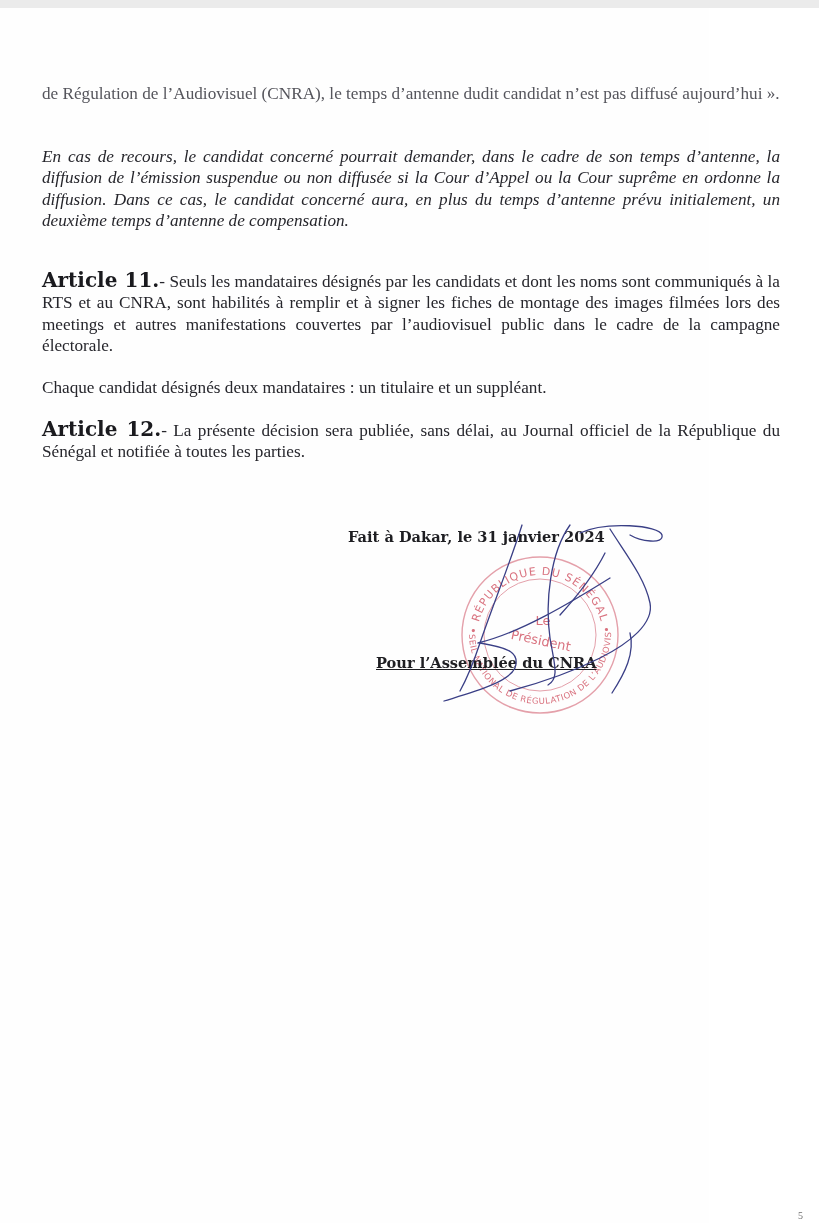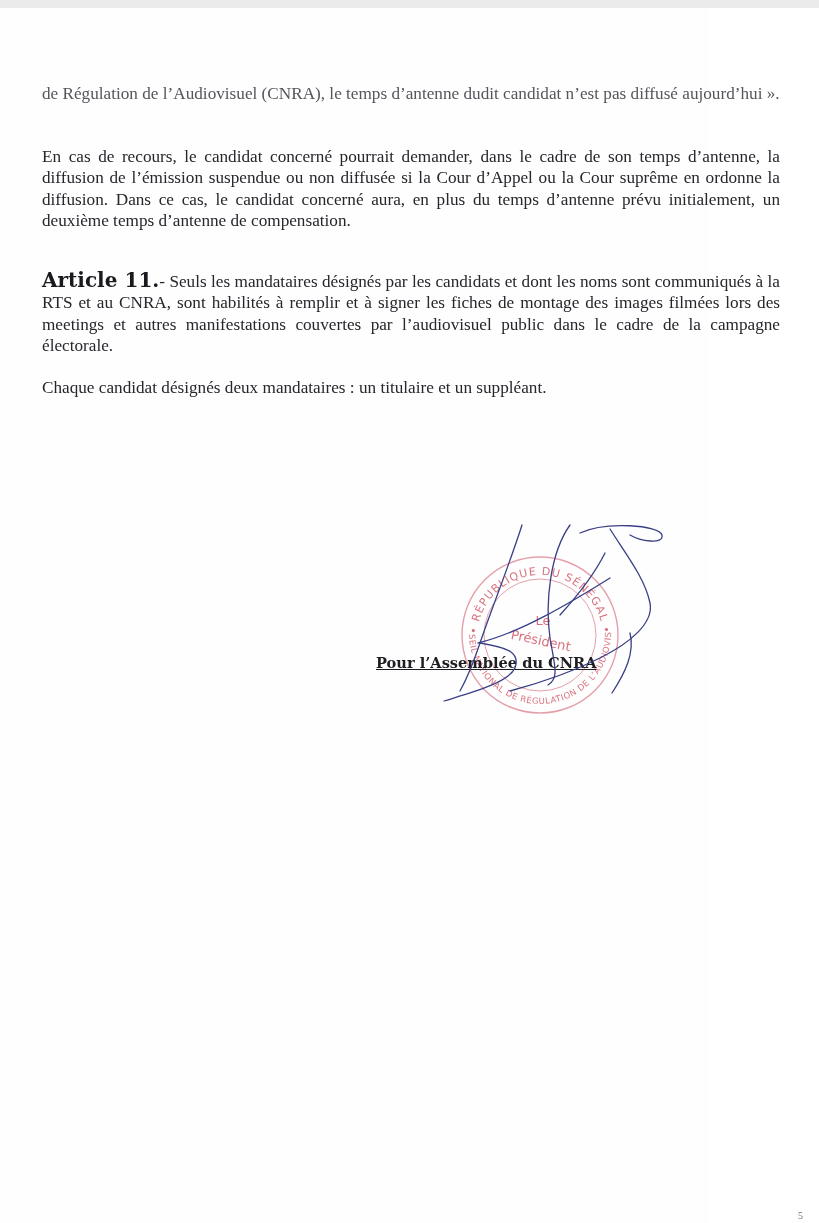--- a/index.html
+++ b/index.html
@@ -13,21 +13,21 @@
     .page { position: absolute; left: 0; top: 8px; width: 709px; height: 1215px; background: #fefefe; }
     .para {
       position: absolute; left: 42px; width: 738px;
       font-family: "Liberation Serif", "DejaVu Serif", serif;
       font-size: 17.2px; line-height: 21.3px; text-align: justify;
       color: #26262c; margin: 0;
     }
     .para.faded { color: #55555c; }
     .para .lbl { font-family: "DejaVu Serif", serif; font-weight: bold; font-size: 20px; color: #1a1a1e; }
     .p1 { top: 75px; }
-    .p2 { top: 138px; }
+    .p2 { top: 138px; font-style: italic; }
     .p3 { top: 262px; }
     .p4 { top: 369px; }
     .p5 { top: 411px; }
     .sign-place {
       position: absolute; left: 348px; top: 520px;
       font-family: "DejaVu Serif", serif; font-weight: bold; font-size: 14.6px;
       color: #1e1e22; white-space: nowrap;
     }
     .sign-org {
       position: absolute; left: 376px; top: 646px;
@@ -49,38 +49,40 @@
 <div class="page">
 
   <p class="para faded p1">de Régulation de l’Audiovisuel (CNRA), le temps d’antenne dudit candidat n’est pas diffusé aujourd’hui ».</p>
 
   <p class="para p2">En cas de recours, le candidat concerné pourrait demander, dans le cadre de son temps d’antenne, la diffusion de l’émission suspendue ou non diffusée si la Cour d’Appel ou la Cour suprême en ordonne la diffusion. Dans ce cas, le candidat concerné aura, en plus du temps d’antenne prévu initialement, un deuxième temps d’antenne de compensation.</p>
 
   <p class="para p3"><span class="lbl">Article 11.</span><span>- Seuls les mandataires désignés par les candidats et dont les noms sont communiqués à la RTS et au CNRA, sont habilités à remplir et à signer les fiches de montage des images filmées lors des meetings et autres manifestations couvertes par l’audiovisuel public dans le cadre de la campagne électorale.</span></p>
 
   <p class="para p4">Chaque candidat désignés deux mandataires : un titulaire et un suppléant.</p>
 
+  <p class="para p5"><span class="lbl">Article 12.</span><span>- La présente décision sera publiée, sans délai, au Journal officiel de la République du Sénégal et notifiée à toutes les parties.</span></p>
 
   <svg class="stamp" viewBox="0 0 170 165">
     <defs>
       <path id="arcTop" d="M 22 85 A 63 63 0 0 1 148 85"></path>
       <path id="arcBot" d="M 14 80 A 71 71 0 0 0 156 80"></path>
     </defs>
     <circle cx="85" cy="82" r="78" fill="none" stroke="#e4a0aa" stroke-width="1.4"></circle>
     <circle cx="85" cy="82" r="56" fill="none" stroke="#e4a0aa" stroke-width="1"></circle>
     <text font-family="DejaVu Sans, sans-serif" font-size="11" fill="#d9727f" letter-spacing="1">
       <textPath href="#arcTop" startOffset="50%" text-anchor="middle">• RÉPUBLIQUE DU SÉNÉGAL •</textPath>
     </text>
     <text font-family="DejaVu Sans, sans-serif" font-size="8.5" fill="#d9727f" letter-spacing="0.5">
       <textPath href="#arcBot" startOffset="50%" text-anchor="middle">CONSEIL NATIONAL DE RÉGULATION DE L’AUDIOVISUEL</textPath>
     </text>
     <text x="88" y="72" text-anchor="middle" font-family="DejaVu Sans, sans-serif" font-size="13" fill="#d9727f">Le</text>
     <text x="85" y="92" text-anchor="middle" font-family="DejaVu Sans, sans-serif" font-size="13" fill="#d9727f" transform="rotate(12 85 92)">Président</text>
   </svg>
 
+  <div class="sign-place">Fait à Dakar, le 31 janvier 2024</div>
 
   <div class="sign-org">Pour l’Assemblée du CNRA</div>
 
   <svg class="signature" viewBox="0 0 240 190">
     <g fill="none" stroke="#3a3f86" stroke-width="1.3" stroke-linecap="round">
       <path d="M 92 2 C 80 40, 60 90, 50 120 C 45 135, 40 150, 30 168"></path>
       <path d="M 48 120 C 90 110, 140 80, 180 55"></path>
       <path d="M 50 120 C 80 125, 90 130, 85 145 C 78 160, 40 170, 14 178"></path>
       <path d="M 140 2 C 120 30, 115 80, 120 115 C 124 140, 130 155, 118 162"></path>
       <path d="M 180 6 C 195 30, 215 55, 220 80 C 224 100, 200 120, 170 135 C 140 150, 110 160, 80 168"></path>

